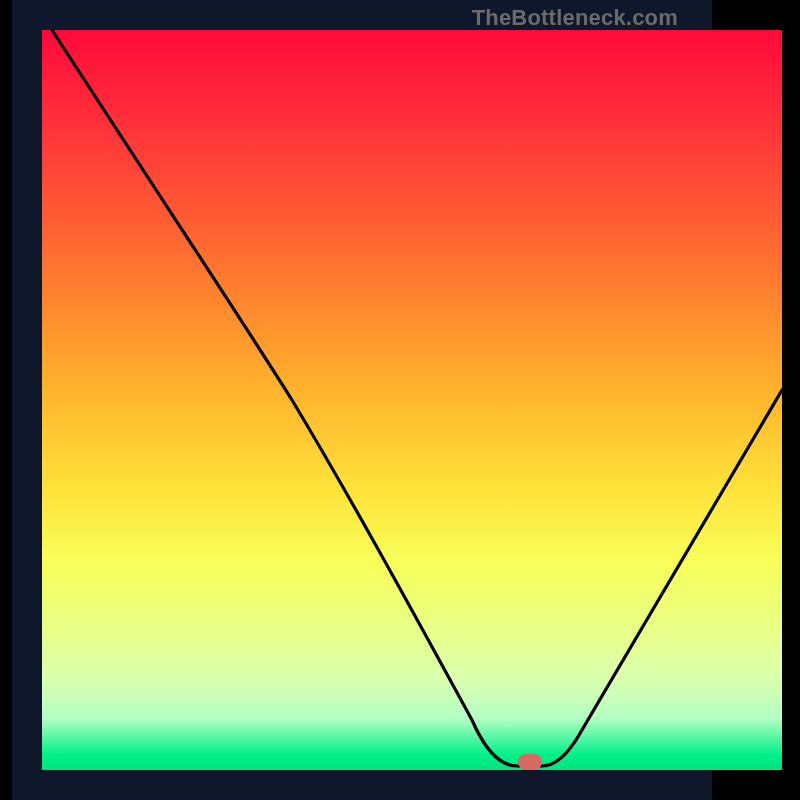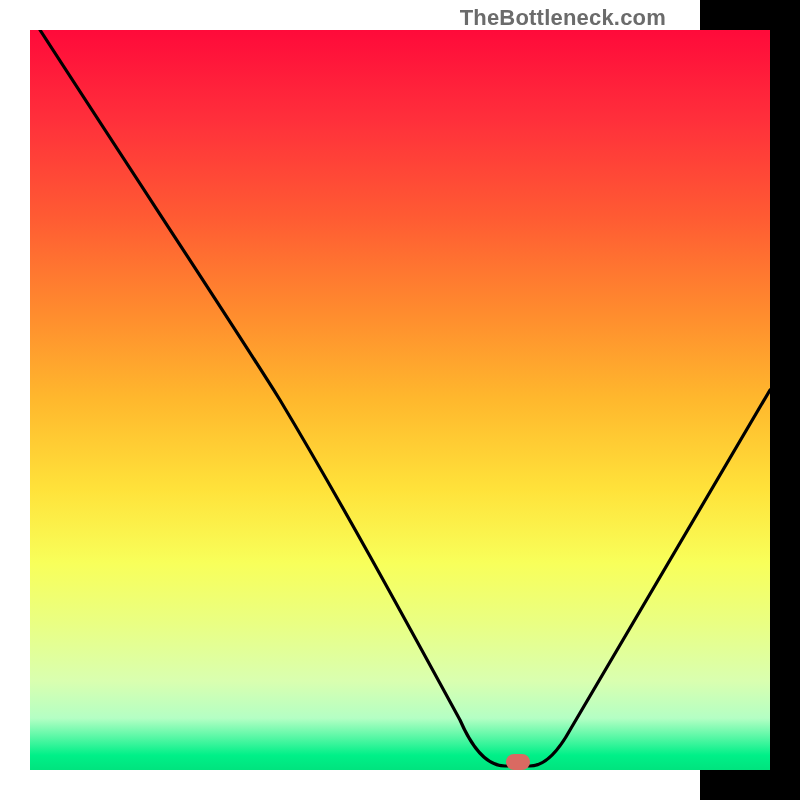--- a/index.html
+++ b/index.html
@@ -7,21 +7,22 @@
     padding: 0;
     width: 800px;
     height: 800px;
     background: #000;
     overflow: hidden;
   }
   .chart-container {
     position: relative;
     width: 700px;
     height: 800px;
-    background: #ffffff;
+    background: #0f172a;
+    margin-left: 12px;
   }
   .plot-area {
     position: absolute;
     left: 30px;
     top: 30px;
     width: 740px;
     height: 740px;
     background: linear-gradient(to bottom,
       #ff0a3a 0%,
       #ff2f3b 12%,

